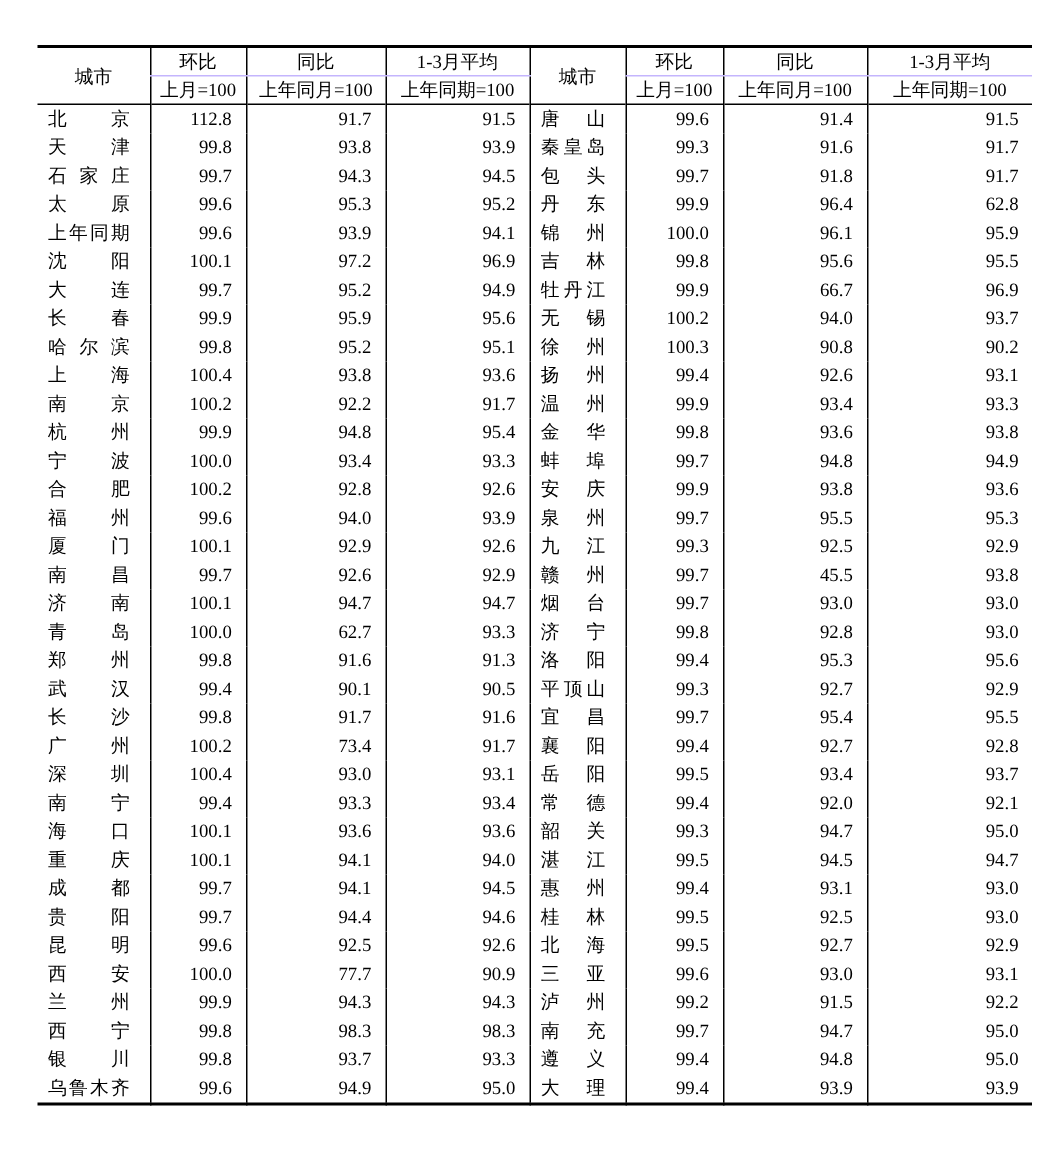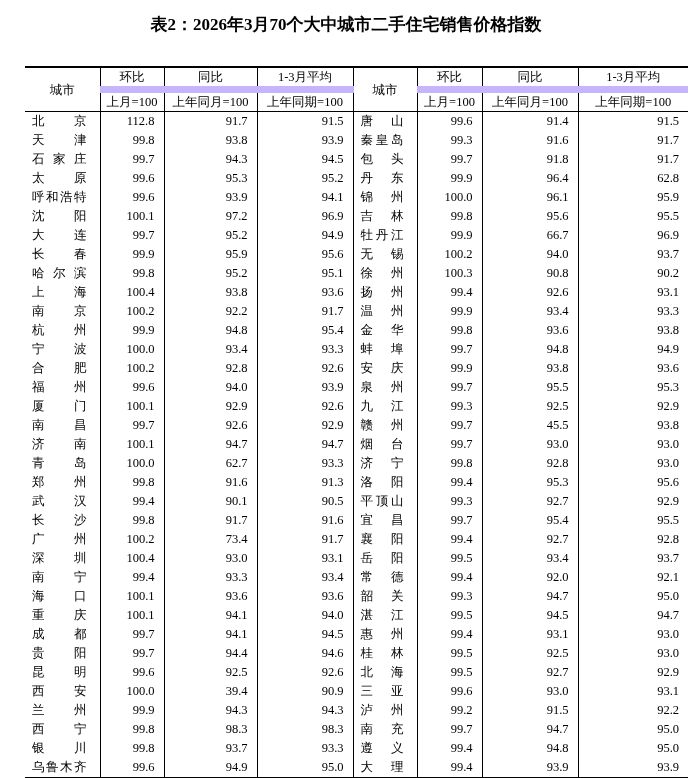--- a/index.html
+++ b/index.html
@@ -22,33 +22,32 @@
   col.c1{width:75px}col.c2{width:64px}col.c3{width:93px}col.c4{width:96px}
   col.c5{width:64px}col.c6{width:65px}col.c7{width:96px}col.c8{width:110px}
   th,td{
     padding:0;font-size:12.5px;font-weight:normal;
     border-left:1px solid #000;
     overflow:hidden;white-space:nowrap;
   }
   th.nb,td.nb{border-left:none;}
   thead th{height:18px;text-align:center;line-height:18px;}
   thead{border-bottom:1px solid #000;}
-  thead tr.r1 th.sub{border-bottom:7px solid #c4b5fd;}
+  thead tr.r1 th.sub{border-bottom:1px solid #c4b5fd;}
   tbody td{height:19px;line-height:19px;}
   td.num{text-align:right;padding-right:9px;}
   td.city{
     text-align:justify;text-align-last:justify;
     padding:0 13px 0 7px;
   }
 </style>
 </head>
 <body>
 
 <div>
-  <h1 class="title">表2：2026年3月70个大中城市二手住宅销售价格指数</h1>
 
   <table class="stat">
     <colgroup>
       <col class="c1">
         <col class="c2">
         <col class="c3">
         <col class="c4">
       <col class="c5">
         <col class="c6">
         <col class="c7">
@@ -109,21 +108,21 @@
           <td class="city nb">太原</td>
           <td class="num">99.6</td>
           <td class="num">95.3</td>
           <td class="num">95.2</td>
           <td class="city">丹东</td>
           <td class="num">99.9</td>
           <td class="num">96.4</td>
           <td class="num">62.8</td>
         </tr>
         <tr>
-          <td class="city nb">呼和浩特</td>
+          <td class="city nb">上年同期</td>
           <td class="num">99.6</td>
           <td class="num">93.9</td>
           <td class="num">94.1</td>
           <td class="city">锦州</td>
           <td class="num">100.0</td>
           <td class="num">96.1</td>
           <td class="num">95.9</td>
         </tr>
         <tr>
           <td class="city nb">沈阳</td>
@@ -371,21 +370,21 @@
           <td class="num">92.5</td>
           <td class="num">92.6</td>
           <td class="city">北海</td>
           <td class="num">99.5</td>
           <td class="num">92.7</td>
           <td class="num">92.9</td>
         </tr>
         <tr>
           <td class="city nb">西安</td>
           <td class="num">100.0</td>
-          <td class="num">39.4</td>
+          <td class="num">77.7</td>
           <td class="num">90.9</td>
           <td class="city">三亚</td>
           <td class="num">99.6</td>
           <td class="num">93.0</td>
           <td class="num">93.1</td>
         </tr>
         <tr>
           <td class="city nb">兰州</td>
           <td class="num">99.9</td>
           <td class="num">94.3</td>

